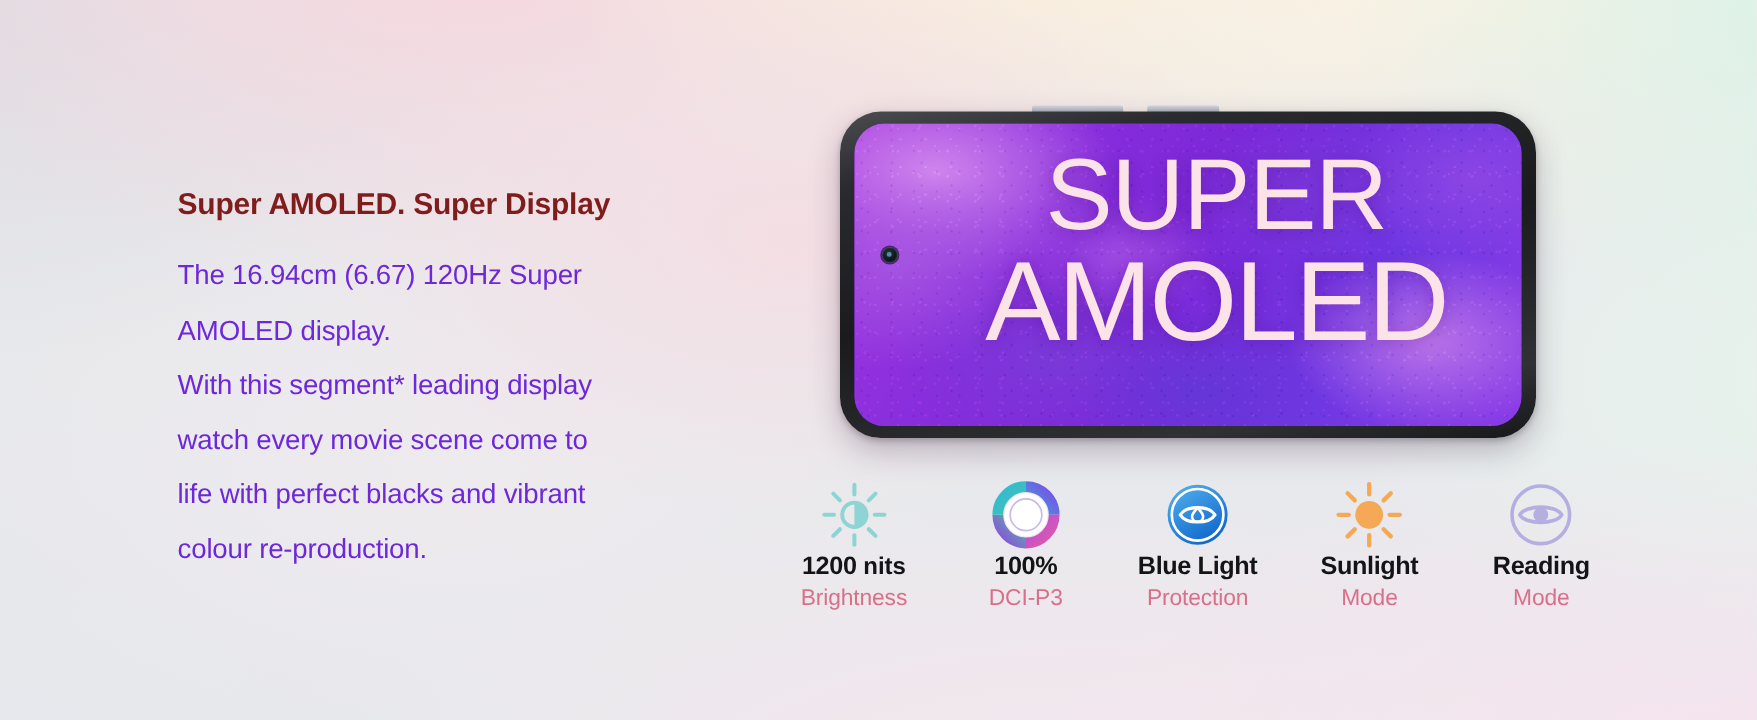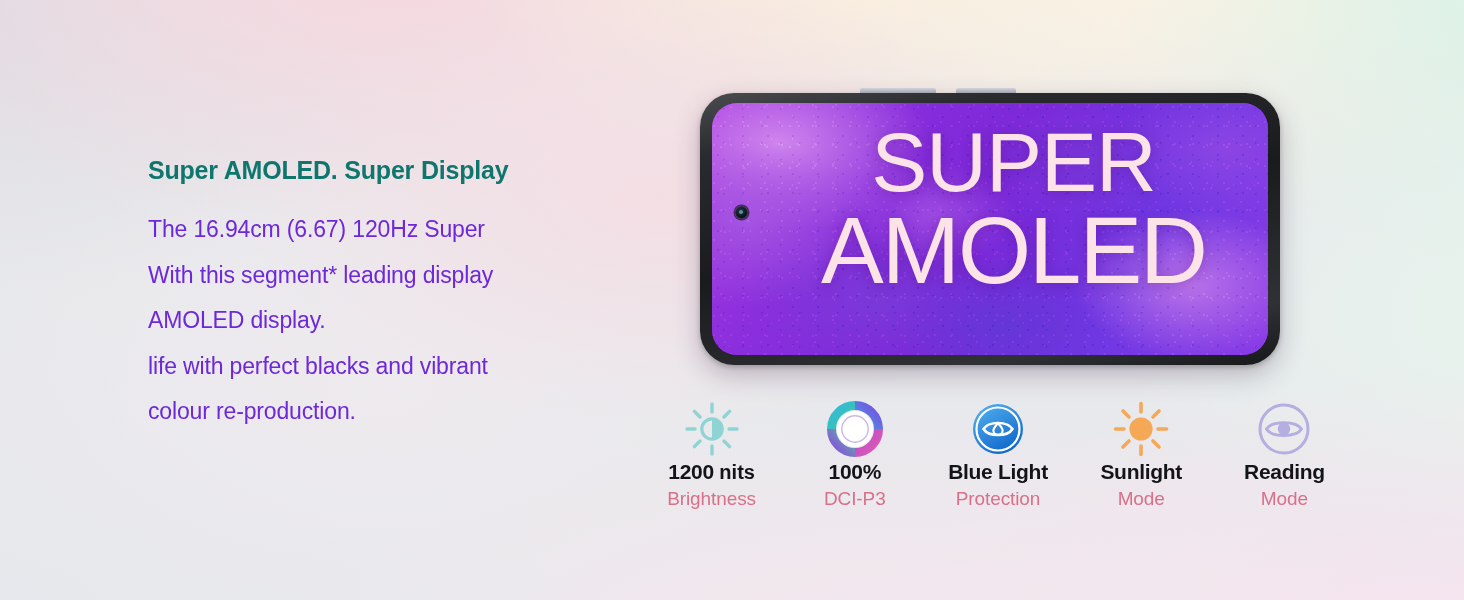--- a/index.html
+++ b/index.html
@@ -28,21 +28,21 @@
   .m8 { background:radial-gradient(ellipse 58% 60% at 60% 104%, #f7e6ef 0%, rgba(247,230,239,0) 64%); }
   .m9 { background:radial-gradient(ellipse 56% 74% at 6% 96%, #e6e8ed 0%, rgba(230,232,237,0) 62%); }
   .m10{ background:radial-gradient(ellipse 40% 54% at 30% 62%, #eeeaee 0%, rgba(238,234,238,0) 62%); }
   .m11{ background:radial-gradient(ellipse 34% 44% at 46% 36%, #f4dee4 0%, rgba(244,222,228,0) 70%); }
 
   
   #copy {
     position:absolute; left:148px; top:155px; width:500px;
   }
   #headline {
-    font-size:25px; font-weight:bold; color:#0f766e;
+    font-size:25px; font-weight:bold; color:#7f1d1d;
     letter-spacing:-0.2px; line-height:1.2;
     margin-bottom:22px;
   }
   .para {
     font-size:23px; color:#6d28d9; line-height:1.98;
     letter-spacing:-0.15px;
   }
 
   
   #phone-wrap { position:absolute; left:700px; top:88px; width:582px; height:282px; }
@@ -145,22 +145,23 @@
   <div class="mesh m7"></div>
   <div class="mesh m8"></div>
   <div class="mesh m9"></div>
   <div class="mesh m10"></div>
   <div class="mesh m11"></div>
 
   <div id="copy">
     <div id="headline">Super AMOLED. Super Display</div>
     <div class="para">
       <div>The 16.94cm (6.67) 120Hz Super</div>
+      <div>AMOLED display.</div>
       <div>With this segment* leading display</div>
-      <div>AMOLED display.</div>
+      <div>watch every movie scene come to</div>
       <div>life with perfect blacks and vibrant</div>
       <div>colour re-production.</div>
     </div>
   </div>
 
   <div id="phone-wrap">
     <div class="side-btn btn-a"></div>
     <div class="side-btn btn-b"></div>
 
     <div id="phone">

